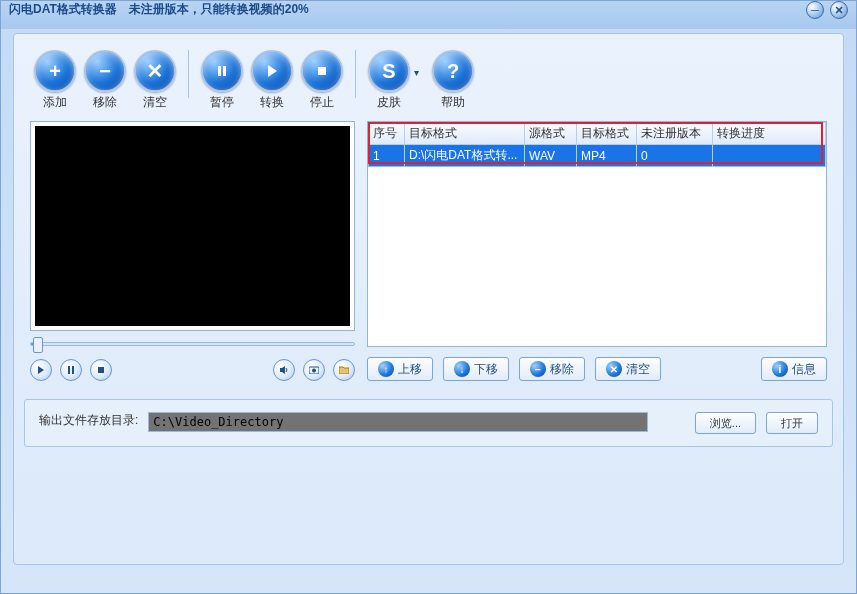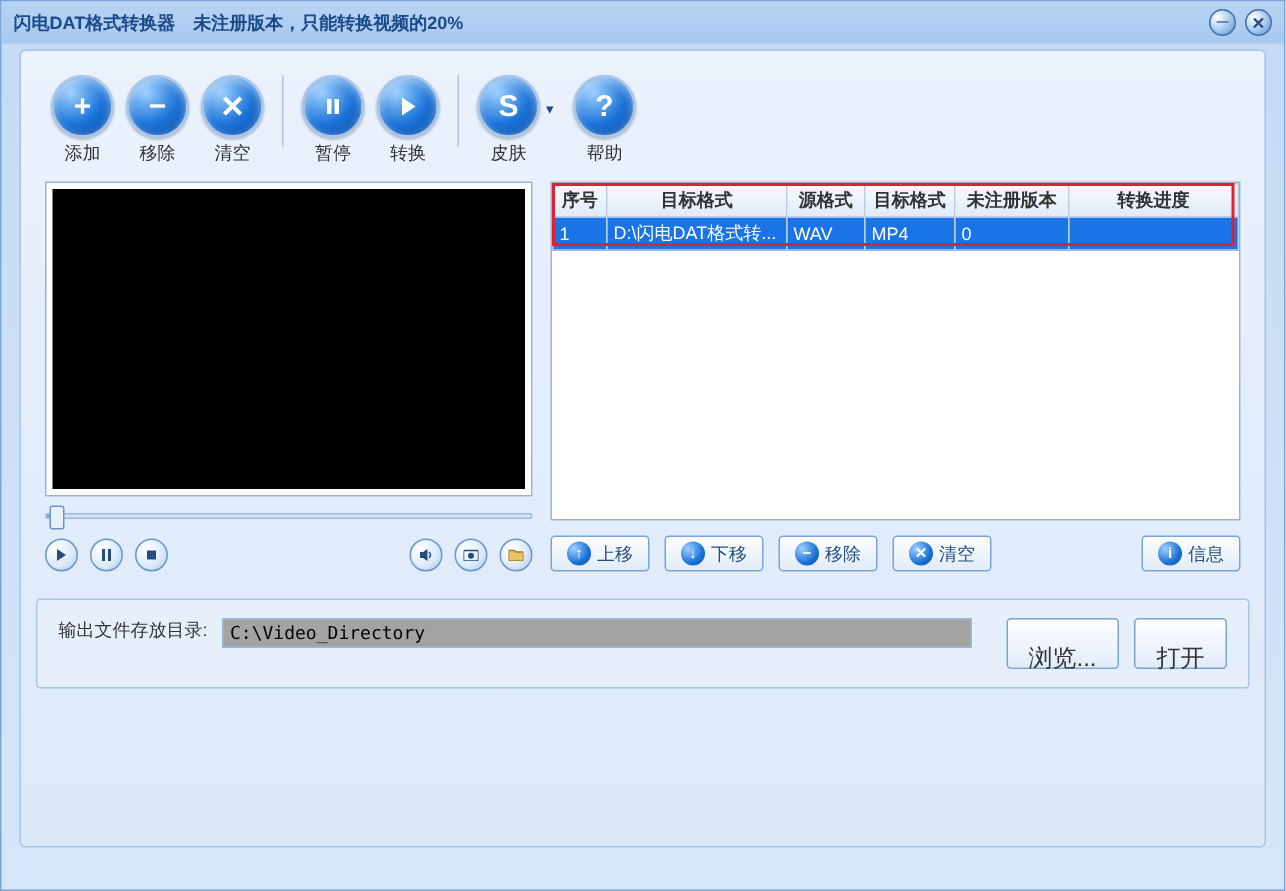--- a/index.html
+++ b/index.html
@@ -1,18 +1,18 @@
 <!DOCTYPE html>
 <html><head>
 <meta charset="utf-8">
 <style>
 *{box-sizing:border-box;margin:0;padding:0;font-family:"Microsoft YaHei","SimSun",sans-serif}
 body{background:#d9e4f0;width:857px;height:594px;overflow:hidden;font-size:12px}
 .window{width:857px;height:594px;background:linear-gradient(to bottom,#c4daf5,#d6e6f8);border:1px solid #7aa5d6;position:relative}
-.titlebar{height:28px;display:flex;align-items:center;padding:0 8px;background:linear-gradient(to bottom,#b8d4f3,#a8c8ef);color:#1a4a8a;font-size:12px;font-weight:bold}
+.titlebar{height:28px;display:flex;align-items:flex-start;padding:0 8px;background:linear-gradient(to bottom,#b8d4f3,#a8c8ef);color:#1a4a8a;font-size:12px;font-weight:bold}
 .titlebar .spacer{flex:1}
 .winbtn{width:18px;height:18px;border-radius:50%;background:radial-gradient(circle at 30% 30%,#fff,#9bc1ea 60%,#5b8bc5);border:1px solid #3d6da8;margin-left:6px;display:flex;align-items:center;justify-content:center;color:#244e82;font-weight:bold;cursor:pointer;font-size:11px}
 .inner{position:absolute;top:32px;left:12px;right:12px;bottom:28px;background:linear-gradient(to bottom,#eaf2fc,#dbe9fa);border:1px solid #a8c4e8;border-radius:4px;padding:10px}
 .toolbar{display:flex;align-items:flex-start;gap:8px;padding:6px 10px 10px}
 .tbtn{display:flex;flex-direction:column;align-items:center;gap:2px;cursor:pointer}
 .tbtn .circ{width:42px;height:42px;border-radius:50%;background:radial-gradient(circle at 30% 25%,#9ed0ff,#1b73d8 55%,#0c4aa0);border:2px solid #a8c4e8;box-shadow:inset 0 2px 6px rgba(255,255,255,.5),0 1px 2px rgba(0,0,0,.3);display:flex;align-items:center;justify-content:center;color:#fff;font-size:20px;font-weight:bold}
 .tbtn .lbl{color:#333;font-size:12px}
 .sep{width:1px;height:48px;background:#a8c4e8;margin:0 4px}
 .mid{display:flex;gap:12px;padding:0 6px}
 .preview{width:325px}
@@ -21,32 +21,32 @@
 .slider{display:flex;align-items:center;height:22px;padding:4px 0 0}
 .slider .track{flex:1;height:4px;background:linear-gradient(to right,#6fa3db 0,#6fa3db 3%,#d4e4f5 3%);border:1px solid #9bb9dd;border-radius:2px;position:relative}
 .slider .thumb{position:absolute;left:2px;top:-6px;width:10px;height:16px;background:#e8f1fb;border:1px solid #6a96cc;border-radius:2px}
 .prow{display:flex;align-items:center;gap:8px;padding-top:6px}
 .pbtn{width:22px;height:22px;border-radius:50%;background:radial-gradient(circle at 30% 30%,#fff,#dbe9fa 60%,#a8c4e8);border:1px solid #6a96cc;display:flex;align-items:center;justify-content:center;font-size:11px;color:#244e82;cursor:pointer}
 .prow .spacer{flex:1}
 .listpane{flex:1;display:flex;flex-direction:column}
 .tablewrap{flex:1;background:#fff;border:1px solid #8fb4dd;position:relative;overflow:hidden}
 .redframe{position:absolute;top:0;left:0;right:3px;height:42px;border:2px solid #d23;pointer-events:none;z-index:5}
 table{width:100%;border-collapse:collapse;font-size:12px}
-th{background:linear-gradient(to bottom,#f7fbff,#dfeaf8);border:1px solid #b8cee8;padding:2px 4px;text-align:center;color:#333;font-weight:bold;height:18px}
+th{background:linear-gradient(to bottom,#f7fbff,#dfeaf8);border:1px solid #b8cee8;padding:2px 4px;text-align:left;color:#333;font-weight:normal;height:18px}
 td{border-right:1px solid #b8cee8;padding:2px 4px;height:17px}
 tr.sel td{background:#1b73e8;color:#fff}
 .listbtns{display:flex;gap:10px;padding-top:10px;justify-content:flex-start}
 .btn{height:24px;padding:0 10px;background:linear-gradient(to bottom,#fdfeff,#e1ecf9);border:1px solid #7aa5d6;border-radius:3px;display:flex;align-items:center;gap:4px;cursor:pointer;color:#244e82;font-size:12px}
 .btn .ic{width:16px;height:16px;border-radius:50%;background:radial-gradient(circle at 30% 30%,#9ed0ff,#1b73d8 60%,#0c4aa0);display:flex;align-items:center;justify-content:center;color:#fff;font-size:10px;font-weight:bold}
 .bottom{margin-top:18px;border:1px solid #a8c4e8;border-radius:3px;padding:12px 14px;background:#e6f0fb;display:flex;flex-direction:column;gap:12px}
 .frow{display:flex;gap:10px}
 .flabel{color:#333;font-size:12px;white-space:nowrap}
-.txt{height:20px;border:1px solid #9bb9dd;background:#a3a3a3;padding:0 4px;font-family:monospace;font-size:12px}
+.txt{height:20px;border:1px solid #9bb9dd;background:#737373;padding:0 4px;font-family:monospace;font-size:12px}
 .sel{height:20px;border:1px solid #9bb9dd;background:#fff;font-size:12px}
-.btn2{height:22px;padding:16px 14px;background:linear-gradient(to bottom,#fdfeff,#e1ecf9);border:1px solid #7aa5d6;border-radius:3px;cursor:pointer;font-size:16px;color:#333}
+.btn2{height:22px;padding:0 14px;background:linear-gradient(to bottom,#fdfeff,#e1ecf9);border:1px solid #7aa5d6;border-radius:3px;cursor:pointer;font-size:11px;color:#333}
 .status{position:absolute;bottom:0;left:0;right:0;height:22px;background:#d9e4f0;padding:3px 8px;color:#333;font-size:12px}
 .dropdown-arrow{width:10px;color:#244e82;font-size:10px;cursor:pointer;align-self:center;margin-top:-16px;margin-left:-4px}
 svg{display:block}
 </style>
 </head>
 <body>
 
 <div class="window">
  <div class="titlebar">
   <span>闪电DAT格式转换器　未注册版本，只能转换视频的20%</span>
@@ -79,20 +79,28 @@
           </div>
           <span class="lbl">暂停</span>
         </div>
    <div class="tbtn">
           <div class="circ">
             <svg width="14" height="14" viewBox="0 0 14 14">
               <path d="M3 1 L12 7 L3 13 Z" fill="#fff"></path>
             </svg>
           </div>
           <span class="lbl">转换</span>
+        </div>
+   <div class="tbtn">
+          <div class="circ">
+            <svg width="14" height="14" viewBox="0 0 14 14">
+              <rect x="3" y="3" width="8" height="8" fill="#fff"></rect>
+            </svg>
+          </div>
+          <span class="lbl">停止</span>
         </div>
    <div class="sep"></div>
    <div class="tbtn">
           <div class="circ">S</div>
           <span class="lbl">皮肤</span>
         </div>
    <div class="dropdown-arrow">▾</div>
    <div class="tbtn">
           <div class="circ">?</div>
           <span class="lbl">帮助</span>

